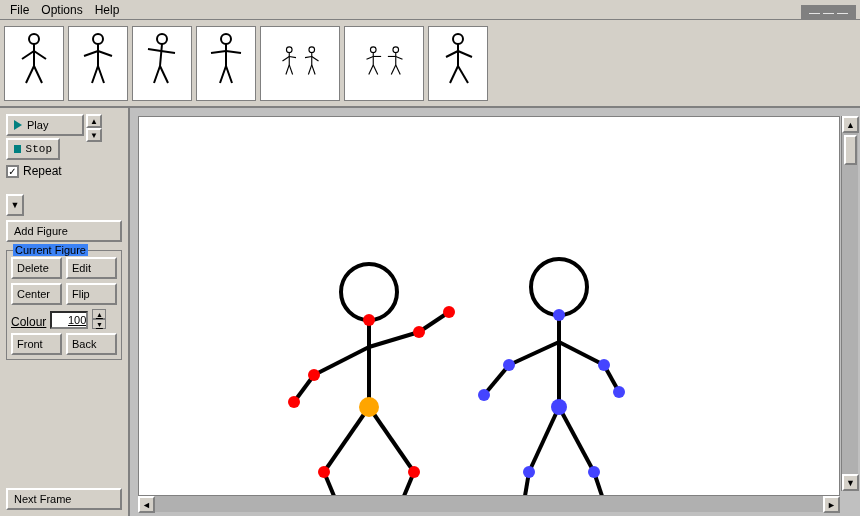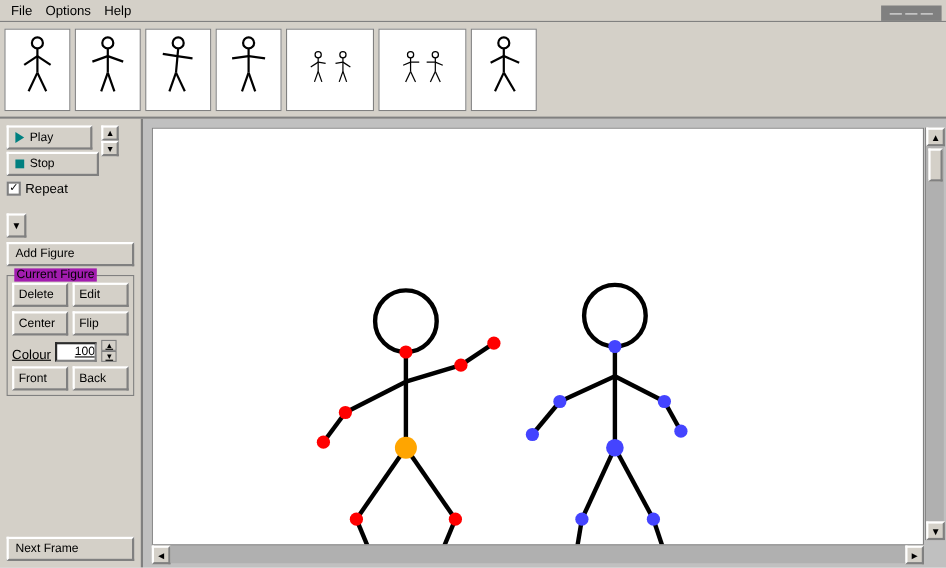--- a/index.html
+++ b/index.html
@@ -78,21 +78,21 @@
       padding: 2px 6px;
       cursor: pointer;
       font-size: 11px;
       display: flex;
       align-items: center;
       gap: 3px;
       min-height: 22px;
     }
 
     .play-btn { width: 78px; }
-    .stop-btn { width: 84px; }
+    .stop-btn { width: 54px; font-family: Liberation Mono, monospace; }
 
     .scroll-arrow-btn {
       background: #d4d0c8;
       border: 2px solid;
       border-color: #ffffff #808080 #808080 #ffffff;
       width: 16px;
       height: 14px;
       cursor: pointer;
       display: flex;
       align-items: center;
@@ -156,21 +156,21 @@
     .group-box {
       border: 1px solid #808080;
       padding: 6px 4px 4px 4px;
       position: relative;
       margin-top: 4px;
     }
     .group-box-title {
       position: absolute;
       top: -7px;
       left: 6px;
-      background: #a21caf;
+      background: #3b82f6;
       padding: 0 2px;
       font-size: 11px;
     }
 
     .btn-row {
       display: flex;
       gap: 4px;
       margin-bottom: 4px;
     }
     .half-btn {

